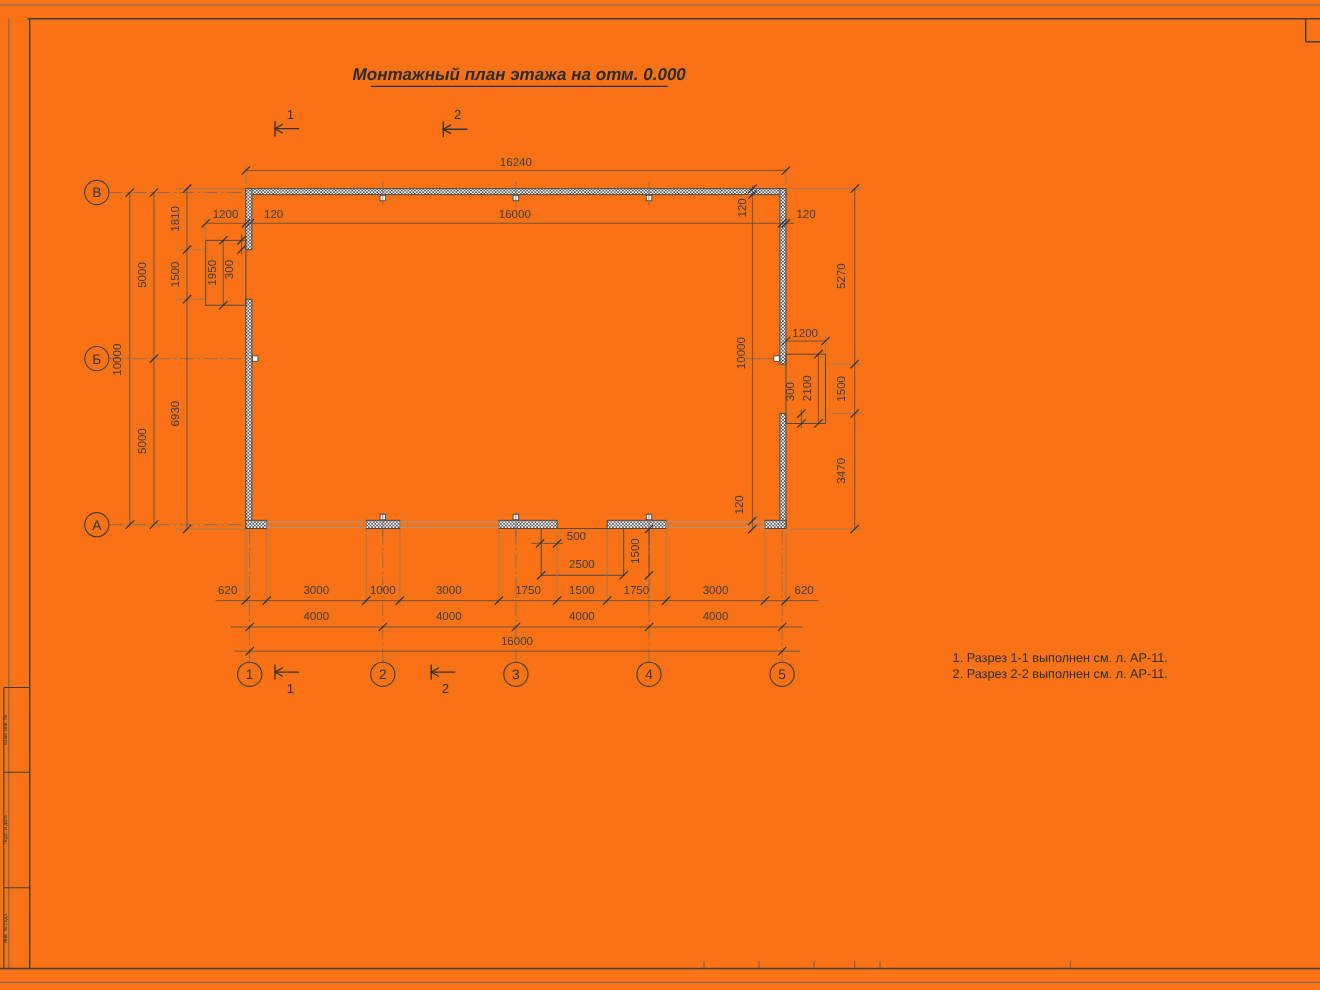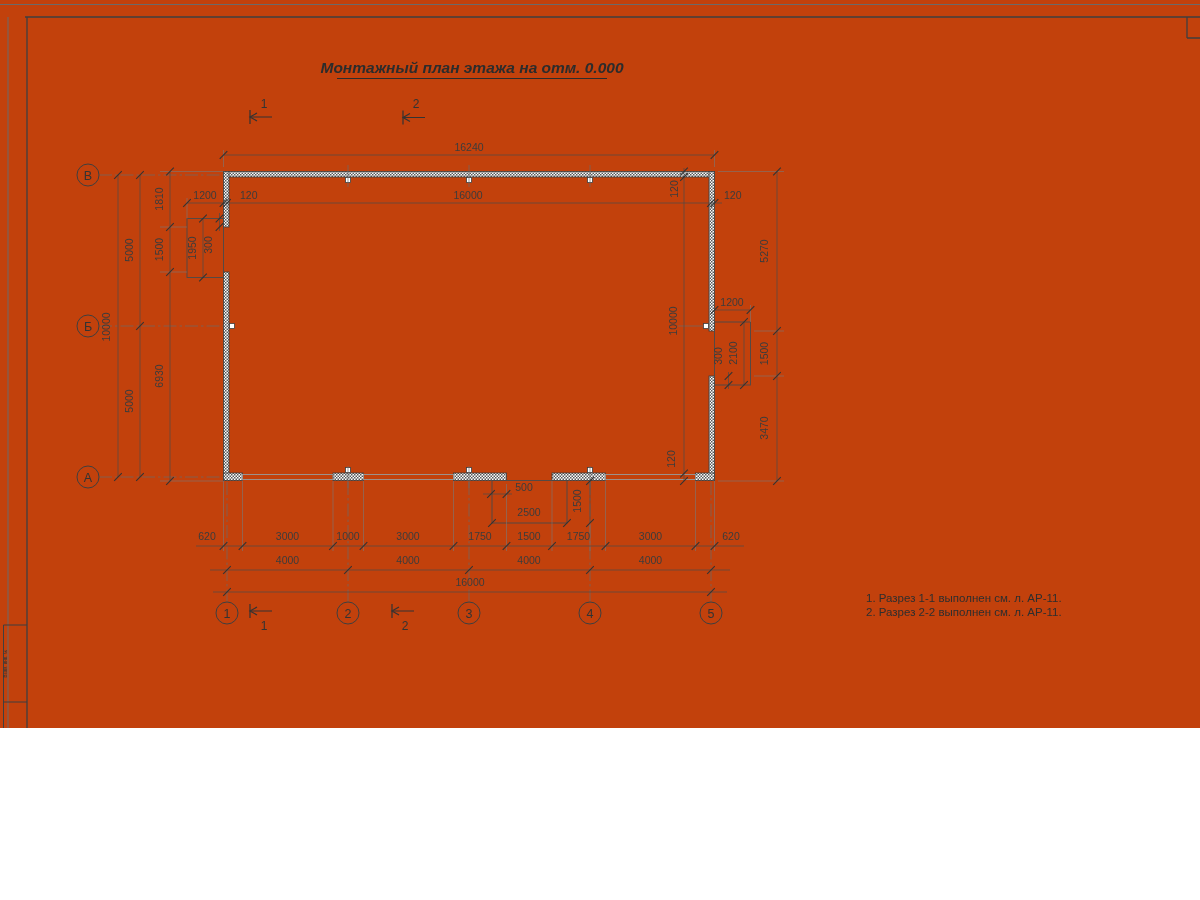--- a/index.html
+++ b/index.html
@@ -1,16 +1,16 @@
 <!DOCTYPE html>
 <html><head>
 <meta charset="utf-8">
 <style>
   html,body{margin:0;padding:0;background:#fff;}
-  .sheet{position:relative;width:1200px;height:728px;background:#c2410c;overflow:hidden;
+  .sheet{position:relative;width:1200px;height:900px;background:#f97316;overflow:hidden;
          font-family:"Liberation Sans", sans-serif;}
   svg{position:absolute;left:0;top:0;}
   .dimtxt{font-family:"Liberation Sans",sans-serif;font-size:10.5px;fill:#3c3c3c;}
   .axtxt{font-family:"Liberation Sans",sans-serif;font-size:12.5px;fill:#333;}
   .sectxt{font-family:"Liberation Sans",sans-serif;font-size:12px;fill:#333;}
   .notetxt{font-family:"Liberation Sans",sans-serif;font-size:11.5px;fill:#2e2e2e;}
   .titletxt{font-family:"Liberation Sans",sans-serif;font-size:15.5px;font-style:italic;
             font-weight:700;fill:#2c2c2c;}
   .stamptxt{font-family:"Liberation Sans",sans-serif;font-size:4.5px;fill:#333;}
 </style>

